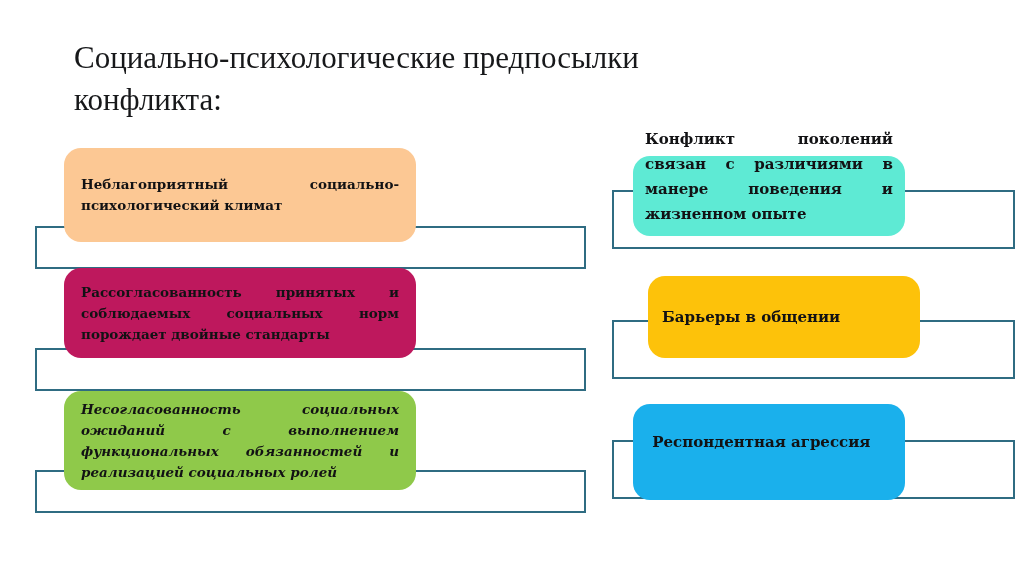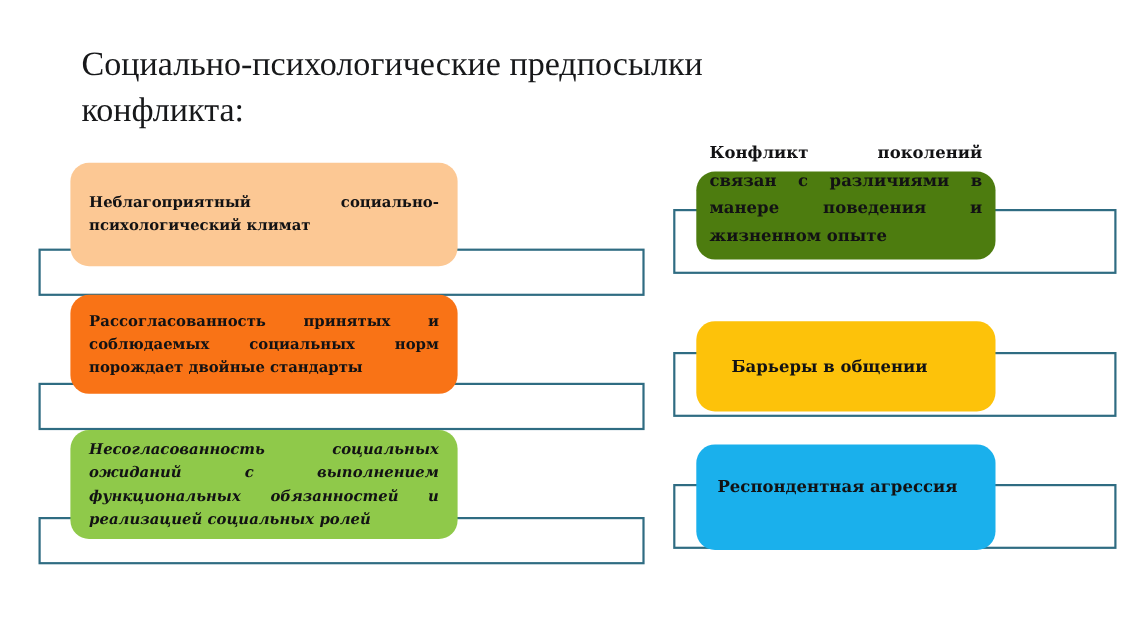--- a/index.html
+++ b/index.html
@@ -71,33 +71,33 @@
   }
 
   
   .card-left  { left: 64px;  width: 352px; }
   
   .card-right { left: 633px; width: 272px; }
 
   #card-l1 { top: 148px; height: 94px; background: #fcc894; padding: 0 17px; }
   #card-l1 .card-text { font-size: 13.5px; line-height: 21px; }
 
-  #card-l2 { top: 268px; height: 90px; background: #f97316; padding: 0 17px; }
+  #card-l2 { top: 268px; height: 90px; background: #be185d; padding: 0 17px; }
   #card-l2 .card-text { font-size: 13.5px; line-height: 21px; }
 
   #card-l3 { top: 391px; height: 99px; background: #8fc94a; padding: 0 17px; font-style: italic; }
   #card-l3 .card-text { font-size: 13.5px; line-height: 21px; }
 
-  #card-r1 { top: 156px; height: 80px; background: #4d7c0f; padding: 0 12px; }
+  #card-r1 { top: 156px; height: 80px; background: #5eead4; padding: 0 12px; }
   #card-r1 .card-text {
     font-size: 15px; line-height: 25px;
     position: relative; top: -19px;
   }
 
-  #card-r2 { top: 292px; height: 82px; background: #fdc20a; padding: 0 32px; }
+  #card-r2 { top: 276px; height: 82px; background: #fdc20a; padding: 0 14px; margin-left: 15px; }
   #card-r2 .card-text { font-size: 15px; line-height: 25px; text-align: left; }
 
   #card-r3 { top: 404px; height: 96px; background: #1ab0ec; padding: 0 14px; }
   #card-r3 .card-text {
     font-size: 15px; line-height: 25px; text-align: left;
     position: relative; top: -10px;
   }
 </style>
 </head>
 <body>

